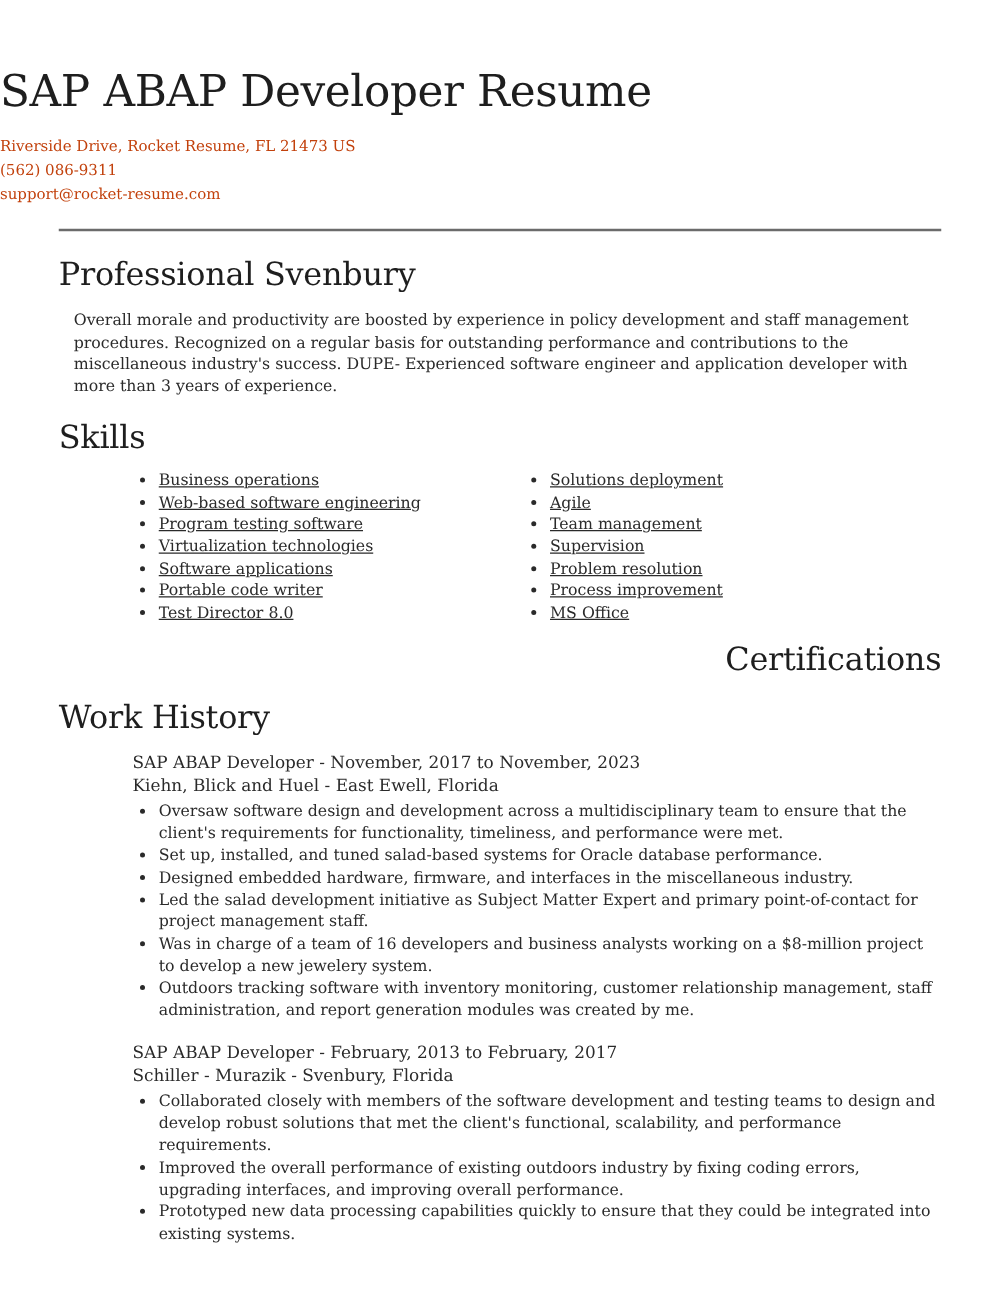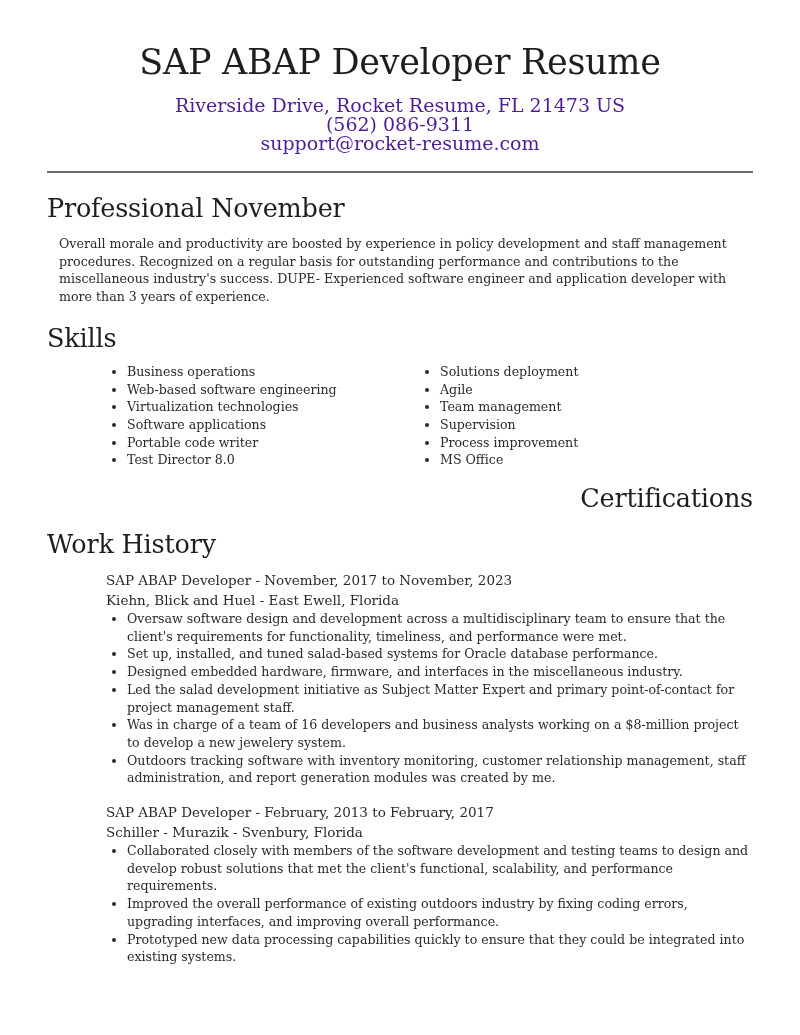--- a/index.html
+++ b/index.html
@@ -4,30 +4,30 @@
   <style>
     html, body { margin: 0; padding: 0; background: #ffffff; }
     body {
       width: 800px;
       height: 1035px;
       overflow: hidden;
       font-family: "DejaVu Serif", "Liberation Serif", serif;
       color: #222222;
     }
     .page { position: relative; width: 800px; }
-    .header { text-align: center; padding-top: 40px; }
+    .header { padding-top: 52px; }
     .title {
       font-size: 35px;
       font-weight: normal;
       margin: 0;
       line-height: 44px;
       color: #1e1e1e;
       letter-spacing: -0.3px;
     }
-    .contact { margin-top: 12px; font-size: 19px; line-height: 19px; color: #4c1d95; }
+    .contact { margin-top: 12px; font-size: 12px; line-height: 19px; color: #c2410c; }
     .contact div { height: 19px; }
     .divider {
       margin: 18px 47px 0 47px;
       border: 0;
       border-top: 2px solid #6b6b6b;
       height: 0;
     }
     .section { padding-left: 47px; padding-right: 47px; }
     .section-title {
       font-size: 25.5px;
@@ -56,21 +56,21 @@
       content: "";
       position: absolute;
       left: -15px;
       top: 7px;
       width: 4px;
       height: 4px;
       border-radius: 50%;
       background: #2a2a2a;
     }
     .skills-grid { display: flex; }
-    .skills-grid ul.bullets { width: 320px; }
+    .skills-grid ul.bullets { width: 320px; text-decoration: underline; }
     .skills-grid ul.bullets.col2 { padding-left: 0; margin-left: 0; }
     .job-title, .job-company {
       margin-left: 59px;
       font-size: 13.5px;
       line-height: 19.5px;
       color: #2a2a2a;
     }
     .job-bullets { margin-top: 6px; }
     .job-bullets.wide { padding-left: 80px; padding-right: 0; }
   </style>
@@ -84,40 +84,42 @@
     <div class="contact">
       <div>Riverside Drive, Rocket Resume, FL 21473 US</div>
       <div>(562) 086-9311</div>
       <div>support@rocket-resume.com</div>
     </div>
   </div>
 
   <hr class="divider">
 
   <div class="section" style="margin-top:18px;">
-    <h2 class="section-title">Professional November</h2>
+    <h2 class="section-title">Professional Svenbury</h2>
     <p class="body-text" style="margin-top:10px;margin-left:12px;">Overall morale and productivity are boosted by experience in policy development and staff management procedures. Recognized on a regular basis for outstanding performance and contributions to the miscellaneous industry's success. DUPE- Experienced software engineer and application developer with more than 3 years of experience.</p>
   </div>
 
   <div class="section" style="margin-top:15px;">
     <h2 class="section-title">Skills</h2>
     <div class="skills-grid" style="margin-top:8px;">
       <ul class="bullets">
         <li>Business operations</li>
         <li>Web-based software engineering</li>
+        <li>Program testing software</li>
         <li>Virtualization technologies</li>
         <li>Software applications</li>
         <li>Portable code writer</li>
         <li>Test Director 8.0</li>
       </ul>
       <ul class="bullets col2">
         <li>Solutions deployment</li>
         <li>Agile</li>
         <li>Team management</li>
         <li>Supervision</li>
+        <li>Problem resolution</li>
         <li>Process improvement</li>
         <li>MS Office</li>
       </ul>
     </div>
   </div>
 
   <div class="section" style="margin-top:12px;text-align:right;">
     <h2 class="section-title">Certifications</h2>
   </div>
 

